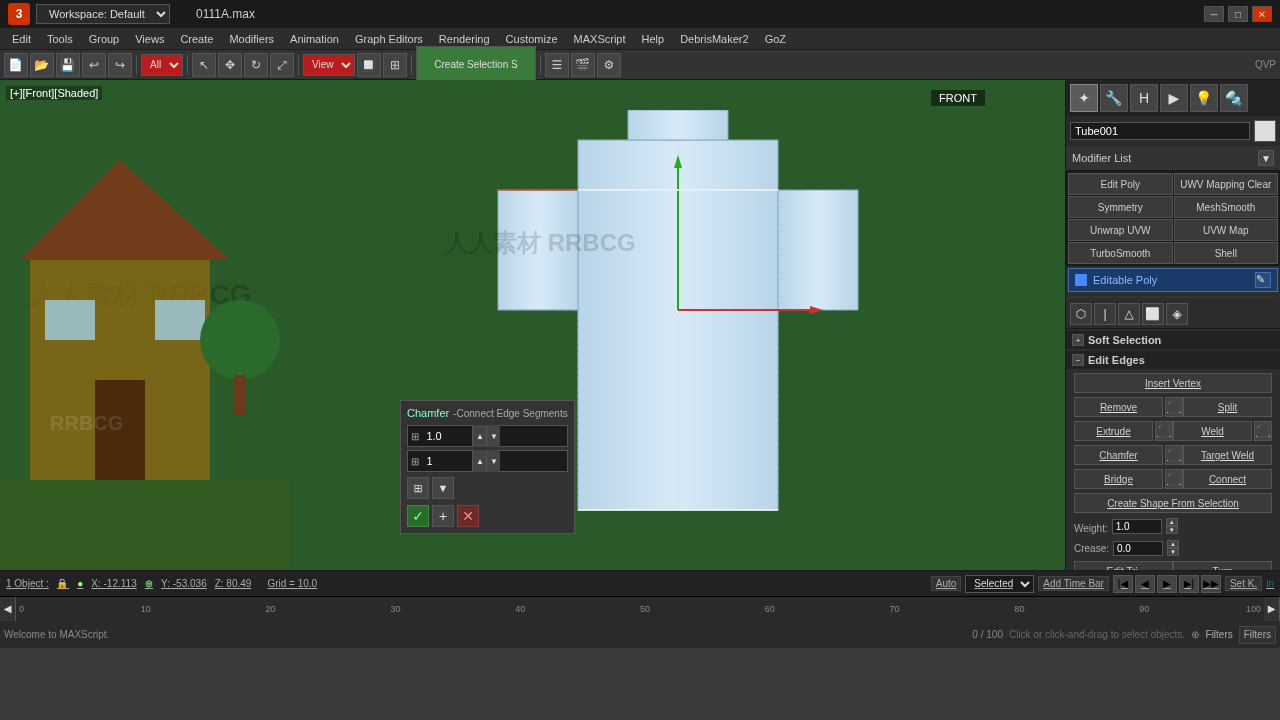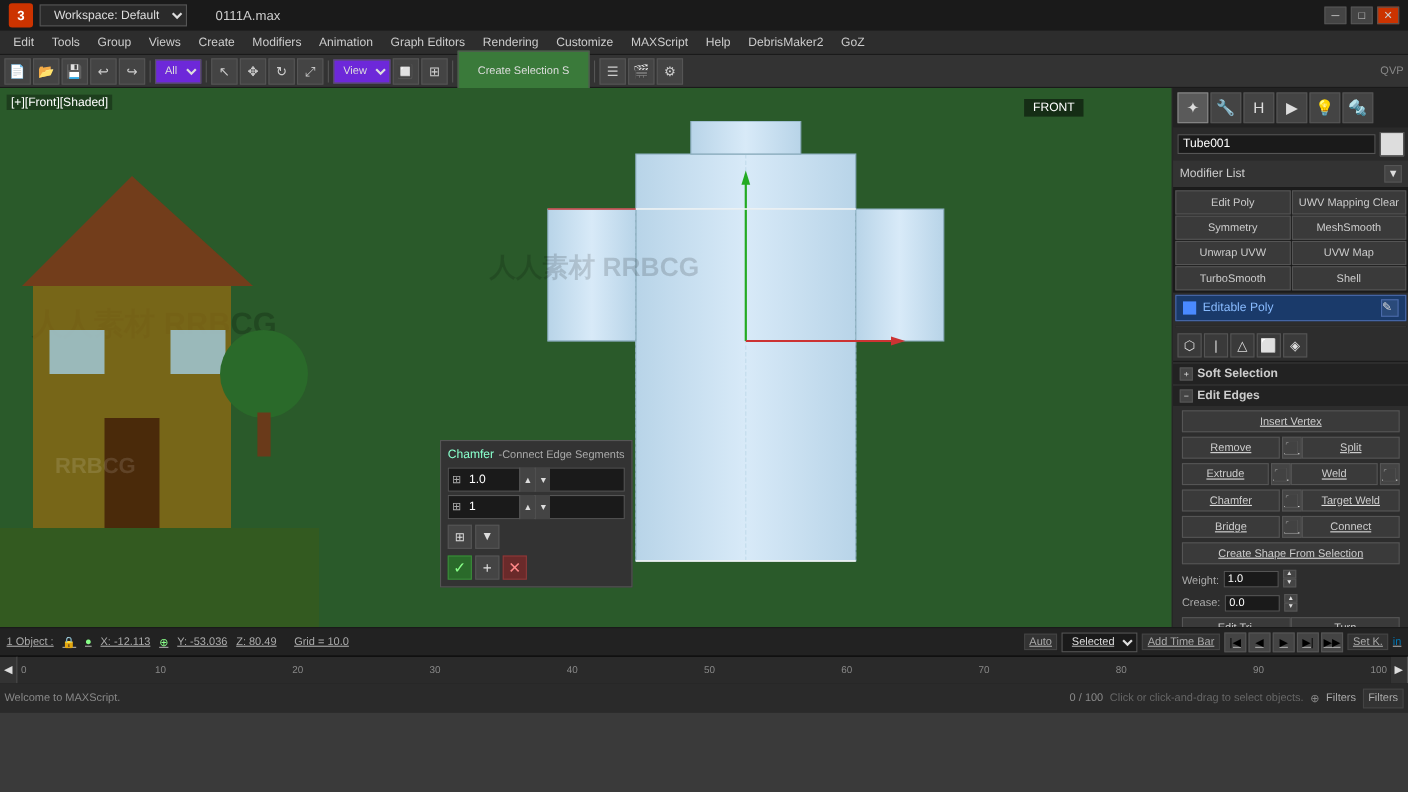--- a/index.html
+++ b/index.html
@@ -17,21 +17,21 @@
     #titlebar .win-btn.close { background: #cc3300; }
 
     
     #menubar { display: flex; align-items: center; background: #2d2d2d; height: 22px; padding: 0 4px; border-bottom: 1px solid #1a1a1a; }
     .menu-item { padding: 0 8px; height: 22px; line-height: 22px; cursor: pointer; color: #ccc; font-size: 11px; }
 
     
     #toolbar { display: flex; align-items: center; background: #333; height: 30px; padding: 2px 4px; gap: 2px; border-bottom: 1px solid #1a1a1a; }
     .tb-btn { width: 24px; height: 24px; background: #444; border: 1px solid #555; cursor: pointer; display: flex; align-items: center; justify-content: center; font-size: 12px; color: #ccc; }
     .tb-separator { width: 1px; height: 20px; background: #555; margin: 0 2px; }
-    .tb-dropdown { background: #6d28d9; border: 1px solid #555; color: #ddd; padding: 2px 4px; font-size: 10px; height: 22px; cursor: pointer; }
+    .tb-dropdown { background: #b91c1c; border: 1px solid #555; color: #ddd; padding: 2px 4px; font-size: 10px; height: 22px; cursor: pointer; }
     .tb-wide-btn { background: #3a7a3a; border: 1px solid #555; color: #ddd; padding: 0 6px; height: 38px; font-size: 10px; cursor: pointer; min-width: 120px; }
 
     
     #main { display: flex; height: calc(720px - 28px - 22px - 30px - 26px - 24px - 28px); }
 
     
     #viewport { flex: 1; position: relative; background: #2a5a2a; overflow: hidden; }
     .viewport-label { position: absolute; top: 6px; left: 6px; color: white; font-size: 11px; background: rgba(0,0,0,0.3); padding: 1px 4px; }
     .front-label { position: absolute; top: 10px; right: 80px; background: rgba(0,0,0,0.5); color: white; padding: 2px 8px; font-size: 11px; }
 

